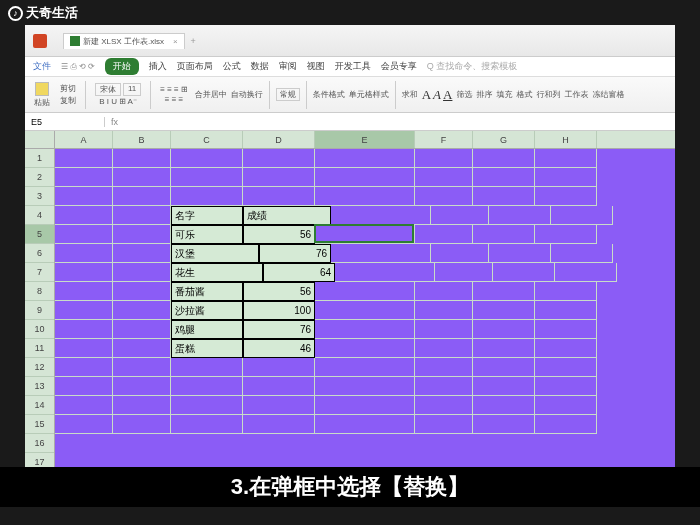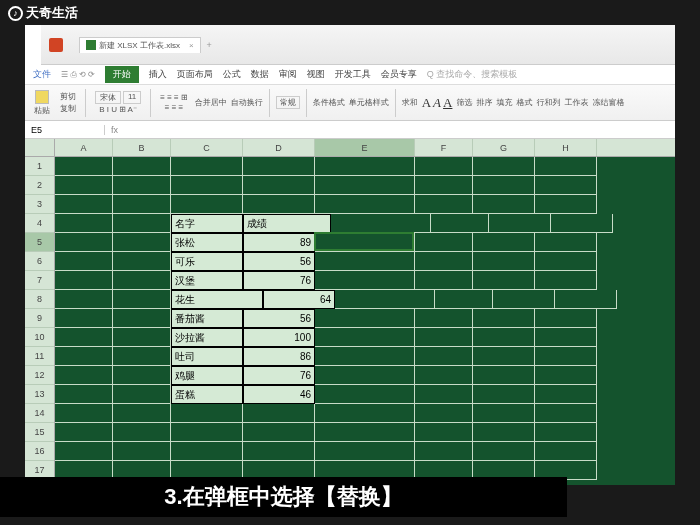--- a/index.html
+++ b/index.html
@@ -1,55 +1,55 @@
 <!DOCTYPE html>
 <html><head>
   <meta charset="utf-8">
   <style>
     * { margin: 0; padding: 0; box-sizing: border-box; }
     body { width: 700px; height: 525px; font-family: "Microsoft YaHei", Arial, sans-serif; background: #000; overflow: hidden; }
     .frame { width: 700px; height: 525px; background: #1a1a1a; padding: 25px 25px 0 25px; position: relative; }
     .screen { width: 650px; height: 460px; background: #fff; position: relative; overflow: hidden; }
     .watermark { position: absolute; top: 4px; left: 8px; color: #fff; font-size: 13px; font-weight: bold; z-index: 100; display: flex; align-items: center; gap: 3px; }
     .watermark-icon { width: 15px; height: 15px; border: 2px solid #fff; border-radius: 50%; display: inline-flex; align-items: center; justify-content: center; font-size: 9px; }
-    .titlebar { height: 40px; background: linear-gradient(#f5f5f5, #e8e8e8); display: flex; align-items: center; padding: 0 8px; font-size: 9px; border-bottom: 1px solid #ccc; margin-left: 16px; }
+    .titlebar { height: 32px; background: linear-gradient(#f5f5f5, #e8e8e8); display: flex; align-items: center; padding: 0 8px; font-size: 9px; border-bottom: 1px solid #ccc; }
     .titlebar .wps-logo { width: 14px; height: 14px; background: #d14424; border-radius: 2px; margin-right: 8px; }
     .titlebar .tab { background: #fff; border: 1px solid #ccc; border-bottom: none; padding: 2px 6px; margin-left: 8px; font-size: 8px; color: #555; display: flex; align-items: center; gap: 3px; }
     .titlebar .tab-icon { width: 10px; height: 10px; background: #2e7d32; }
     .ribbon-tabs { height: 20px; background: #fff; display: flex; align-items: center; padding: 0 8px; font-size: 9px; gap: 10px; border-bottom: 1px solid #ddd; }
     .ribbon-tabs .file-menu { color: #4472c4; font-family: Liberation Serif, serif; }
     .ribbon-tabs .tab-item { color: #444; cursor: pointer; }
-    .ribbon-tabs .tab-active { background: #2e7d32; color: #fff; padding: 2px 8px; border-radius: 0; }
+    .ribbon-tabs .tab-active { background: #2e7d32; color: #fff; padding: 2px 8px; border-radius: 6px; }
     .ribbon-tools { height: 36px; background: linear-gradient(#fafafa, #f0f0f0); border-bottom: 1px solid #ccc; display: flex; align-items: center; padding: 0 6px; font-size: 8px; color: #555; gap: 4px; overflow: hidden; }
     .tool-group { display: flex; flex-direction: column; align-items: center; gap: 1px; padding: 0 3px; }
     .tool-icon { width: 14px; height: 14px; background: #ddd; border: 1px solid #bbb; }
     .tool-row { display: flex; gap: 2px; font-size: 8px; }
     .divider { width: 1px; height: 28px; background: #ccc; margin: 0 2px; }
     .font-letters { font-size: 13px; font-family: serif; color: #333; display: flex; gap: 2px; }
     .formula-bar { height: 18px; background: #fff; border-bottom: 1px solid #ccc; display: flex; align-items: center; }
     .name-box { width: 80px; border-right: 1px solid #ccc; padding: 0 6px; font-size: 9px; }
     .fx-label { padding: 0 6px; font-size: 9px; color: #888; }
     .grid-area { position: relative; height: 348px; display: flex; }
     .row-headers { width: 30px; background: #d5e5d5; border-right: 1px solid #aaa; }
     .corner { height: 18px; background: #d5e5d5; border-bottom: 1px solid #aaa; border-right: 1px solid #aaa; width: 30px; }
     .row-hdr { height: 19px; border-bottom: 1px solid #b8ccb8; font-size: 9px; color: #444; display: flex; align-items: center; justify-content: center; }
     .row-hdr.selected { background: #a8c8a8; }
     .cols-and-cells { flex: 1; position: relative; }
     .col-headers { height: 18px; background: #d5e5d5; border-bottom: 1px solid #aaa; display: flex; }
     .col-hdr { border-right: 1px solid #b8ccb8; font-size: 9px; color: #444; display: flex; align-items: center; justify-content: center; }
     .col-hdr.selected { background: #a8c8a8; }
-    .cells { position: relative; background: #14532d; height: 330px; }
+    .cells { position: relative; background: #8b5cf6; height: 330px; }
     .cell-row { display: flex; height: 19px; }
     .cell { border-right: 1px solid #c8dcc8; border-bottom: 1px solid #c8dcc8; font-size: 10px; padding: 0 3px; display: flex; align-items: center; }
     .cell.bordered { border: 1px solid #000; background: #d5ead5; }
     .cell.right { justify-content: flex-end; }
     .active-cell { position: absolute; border: 2px solid #2e7d32; background: transparent; pointer-events: none; }
     .sheet-tabs { height: 18px; background: #f0f0f0; border-top: 1px solid #ccc; display: flex; align-items: center; padding: 0 8px; font-size: 9px; gap: 6px; }
     .sheet-tab { color: #2e7d32; border-bottom: 2px solid #2e7d32; padding: 0 6px; }
-    .caption { position: absolute; bottom: 8px; left: 0; width: 567px; height: 40px; background: #000; color: #fff; font-size: 22px; font-weight: bold; display: flex; align-items: center; justify-content: center; }
+    .caption { position: absolute; bottom: 18px; left: 0; width: 700px; height: 40px; background: #000; color: #fff; font-size: 22px; font-weight: bold; display: flex; align-items: center; justify-content: center; }
   </style>
 </head>
 <body>
 
 <div class="frame">
   <div class="watermark">
     <span class="watermark-icon">♪</span>
     <span>天奇生活</span>
   </div>
   <div class="screen">
@@ -196,41 +196,31 @@
               <div class="cell bordered" style="width: 72px;">名字</div>
               <div class="cell bordered" style="width: 88px;">成绩</div>
               <div class="cell" style="width: 100px;"></div>
               <div class="cell" style="width: 58px;"></div>
               <div class="cell" style="width: 62px;"></div>
               <div class="cell" style="width: 62px;"></div>
             </div>
             <div class="cell-row">
               <div class="cell" style="width: 58px;"></div>
               <div class="cell" style="width: 58px;"></div>
-              <div class="cell bordered" style="width: 72px;">张松</div>
-              <div class="cell bordered right" style="width: 72px;">89</div>
-              <div class="cell" style="width: 100px;"></div>
-              <div class="cell" style="width: 58px;"></div>
-              <div class="cell" style="width: 62px;"></div>
-              <div class="cell" style="width: 62px;"></div>
-            </div>
-            <div class="cell-row">
-              <div class="cell" style="width: 58px;"></div>
-              <div class="cell" style="width: 58px;"></div>
               <div class="cell bordered" style="width: 72px;">可乐</div>
               <div class="cell bordered right" style="width: 72px;">56</div>
               <div class="cell" style="width: 100px;"></div>
               <div class="cell" style="width: 58px;"></div>
               <div class="cell" style="width: 62px;"></div>
               <div class="cell" style="width: 62px;"></div>
             </div>
             <div class="cell-row">
               <div class="cell" style="width: 58px;"></div>
               <div class="cell" style="width: 58px;"></div>
-              <div class="cell bordered" style="width: 72px;">汉堡</div>
+              <div class="cell bordered" style="width: 88px;">汉堡</div>
               <div class="cell bordered right" style="width: 72px;">76</div>
               <div class="cell" style="width: 100px;"></div>
               <div class="cell" style="width: 58px;"></div>
               <div class="cell" style="width: 62px;"></div>
               <div class="cell" style="width: 62px;"></div>
             </div>
             <div class="cell-row">
               <div class="cell" style="width: 58px;"></div>
               <div class="cell" style="width: 58px;"></div>
               <div class="cell bordered" style="width: 92px;">花生</div>
@@ -248,30 +238,20 @@
               <div class="cell" style="width: 100px;"></div>
               <div class="cell" style="width: 58px;"></div>
               <div class="cell" style="width: 62px;"></div>
               <div class="cell" style="width: 62px;"></div>
             </div>
             <div class="cell-row">
               <div class="cell" style="width: 58px;"></div>
               <div class="cell" style="width: 58px;"></div>
               <div class="cell bordered" style="width: 72px;">沙拉酱</div>
               <div class="cell bordered right" style="width: 72px;">100</div>
-              <div class="cell" style="width: 100px;"></div>
-              <div class="cell" style="width: 58px;"></div>
-              <div class="cell" style="width: 62px;"></div>
-              <div class="cell" style="width: 62px;"></div>
-            </div>
-            <div class="cell-row">
-              <div class="cell" style="width: 58px;"></div>
-              <div class="cell" style="width: 58px;"></div>
-              <div class="cell bordered" style="width: 72px;">吐司</div>
-              <div class="cell bordered right" style="width: 72px;">86</div>
               <div class="cell" style="width: 100px;"></div>
               <div class="cell" style="width: 58px;"></div>
               <div class="cell" style="width: 62px;"></div>
               <div class="cell" style="width: 62px;"></div>
             </div>
             <div class="cell-row">
               <div class="cell" style="width: 58px;"></div>
               <div class="cell" style="width: 58px;"></div>
               <div class="cell bordered" style="width: 72px;">鸡腿</div>
               <div class="cell bordered right" style="width: 72px;">76</div>

